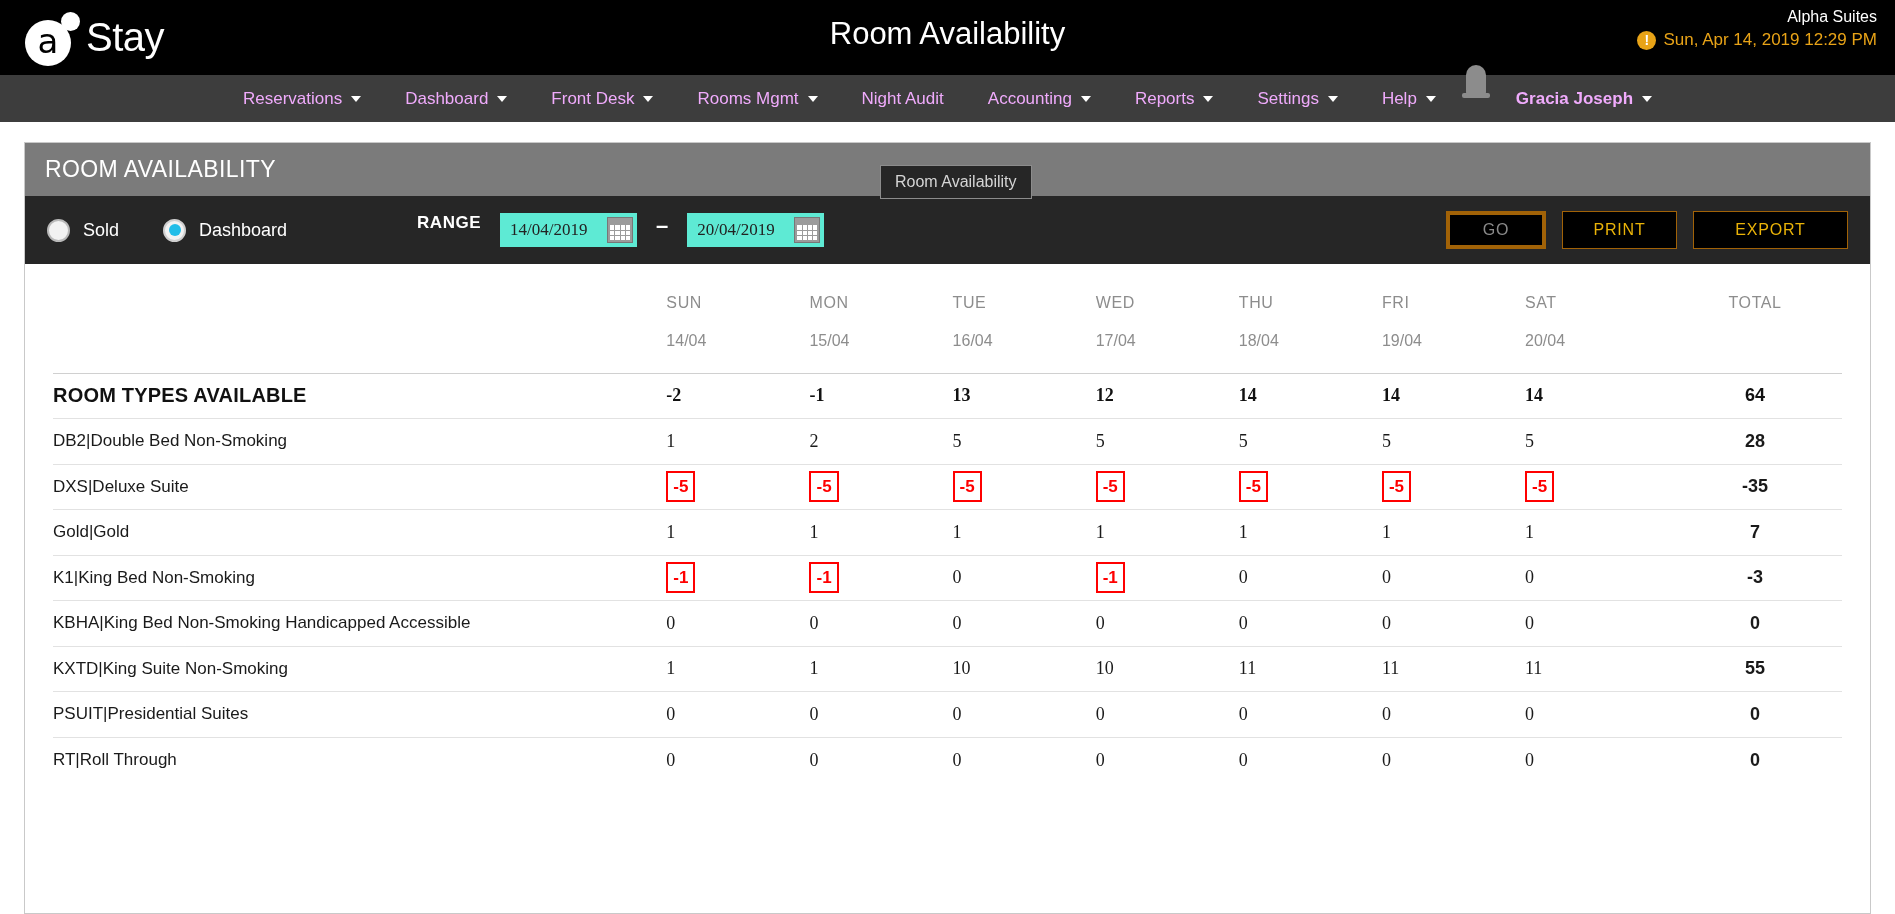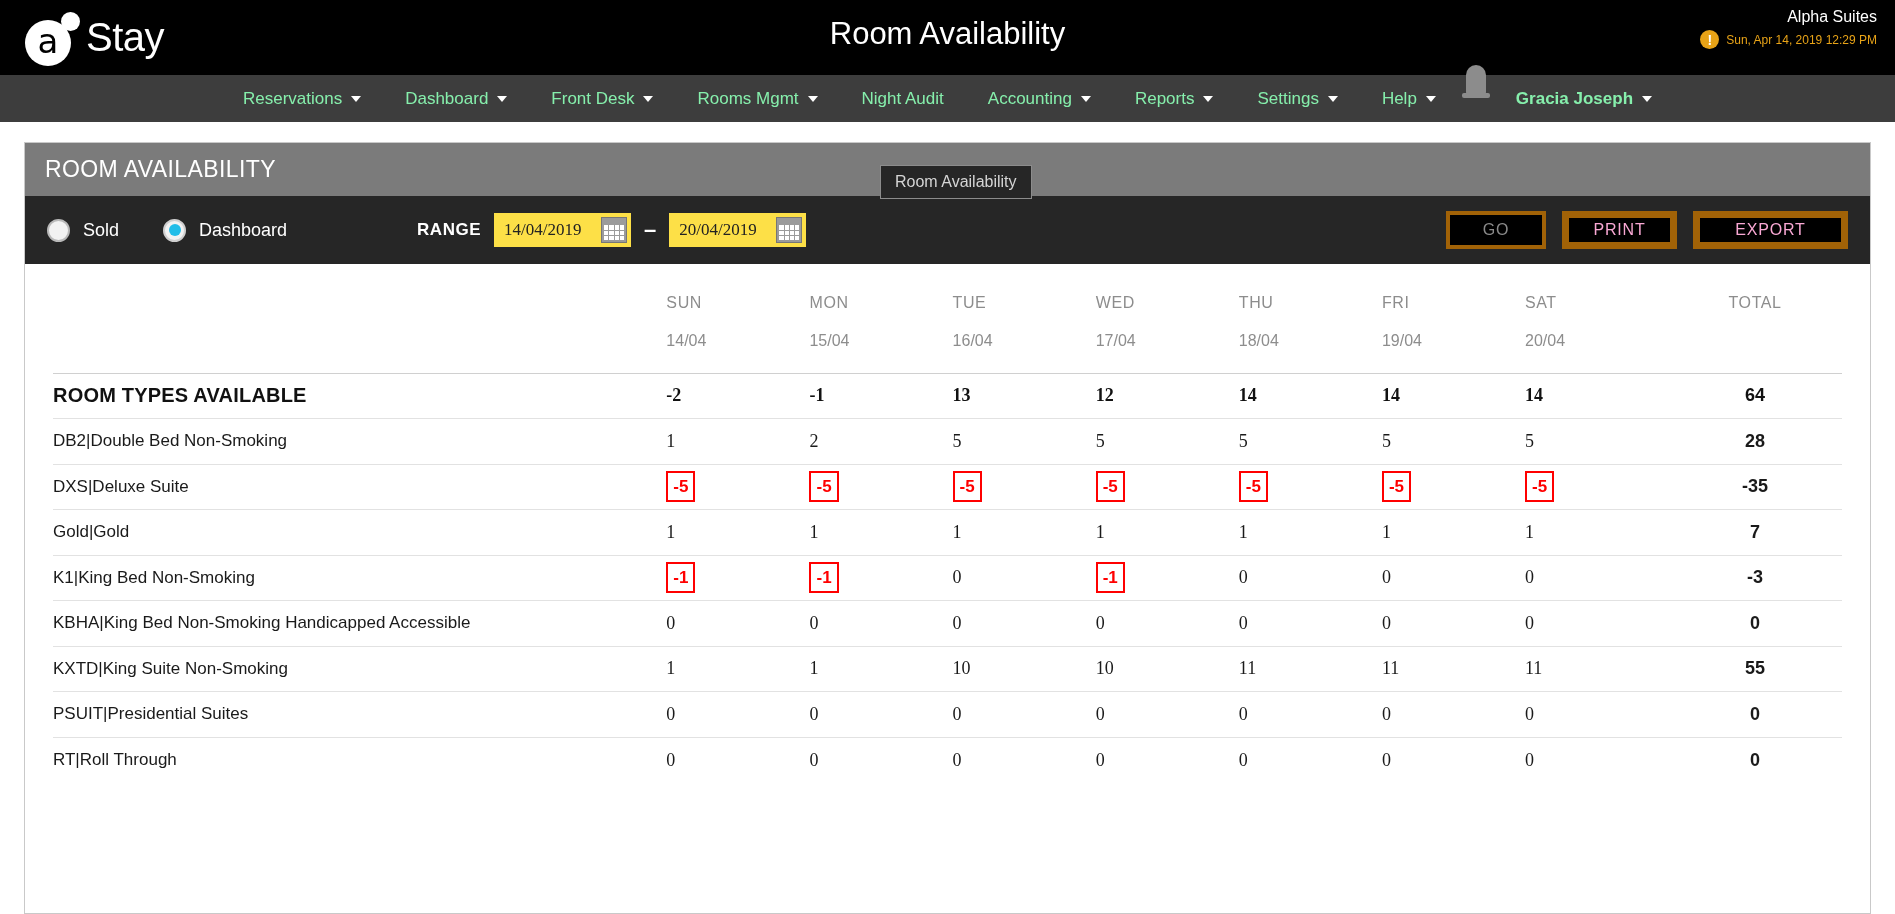--- a/index.html
+++ b/index.html
@@ -92,37 +92,37 @@
     color: #ffffff;
     font-size: 14px;
     font-weight: bold;
     display: flex;
     align-items: center;
     justify-content: center;
     line-height: 1;
   }
   .datetime-text {
     color: #e8a317;
-    font-size: 12px;
+    font-size: 17px;
   }
 
   
   .menubar {
     height: 47px;
     background: #3d3d3d;
     display: flex;
     align-items: center;
     justify-content: center;
     gap: 0px;
   }
   .menu-item {
     display: flex;
     align-items: center;
     gap: 9px;
-    color: #86efac;
+    color: #f0abfc;
     font-size: 17px;
     padding: 0 22px;
     height: 47px;
     cursor: pointer;
     white-space: nowrap;
   }
   .menu-item.user { font-weight: bold; }
   .caret {
     width: 0; height: 0;
     border-left: 5px solid transparent;
@@ -200,35 +200,34 @@
   .radio-ring.on { border-color: #cfcfcf; }
   .radio-dot {
     width: 12px; height: 12px;
     border-radius: 50%;
     background: #21bde8;
   }
   .radio-label { color: #ffffff; font-size: 18px; }
 
   .range-block {
     display: flex;
-    align-items: center;
-    gap: 13px;
+    gap: 19px;
     margin-left: 130px;
   }
   .range-label {
     color: #ffffff;
     font-size: 17px;
     font-weight: bold;
     letter-spacing: 0.5px;
   }
   .date-field {
     position: relative;
     width: 137px;
     height: 34px;
-    background: #fde047;
+    background: #5eead4;
     display: flex;
     align-items: center;
   }
   .date-value {
     font-size: 17px;
     color: #222222;
     padding-left: 10px;
     white-space: nowrap;
     overflow: hidden;
     font-family: "Liberation Serif", serif;
@@ -263,21 +262,21 @@
     padding: 0 22px;
     background: #000000;
     font-size: 16px;
     letter-spacing: 0.8px;
     display: flex;
     align-items: center;
     justify-content: center;
     cursor: pointer;
   }
   .btn.go { border: 4px solid #a16207; color: #8a8a8a; }
-  .btn.print, .btn.export { border: 7px solid #a16207; color: #f9a8d4; min-width: 115px; }
+  .btn.print, .btn.export { border: 1px solid #a16207; color: #eab308; min-width: 115px; }
   .btn.export { min-width: 155px; text-align: center; }
   .btn.print { min-width: 115px; }
 
   .tooltip {
     position: absolute;
     left: 855px;
     top: -31px;
     background: #262626;
     border: 1px solid #8c8c8c;
     color: #d5d5d5;

